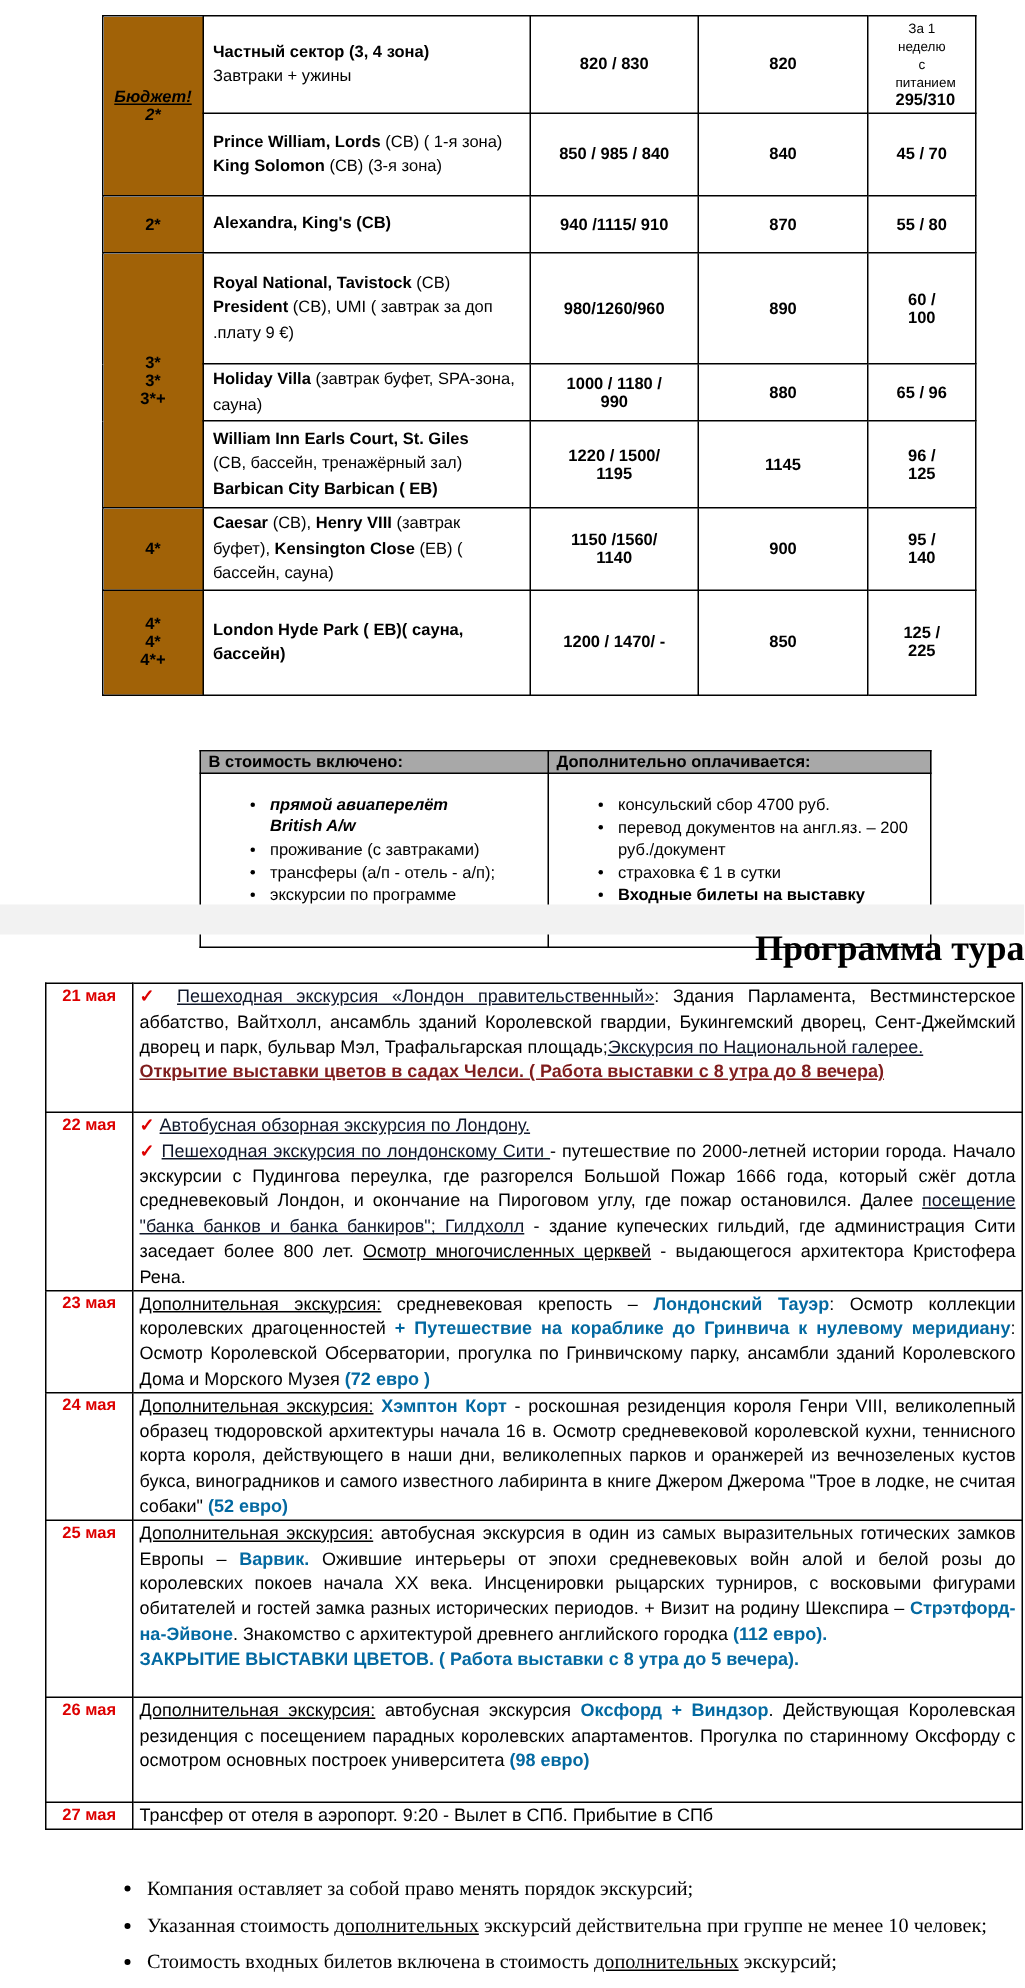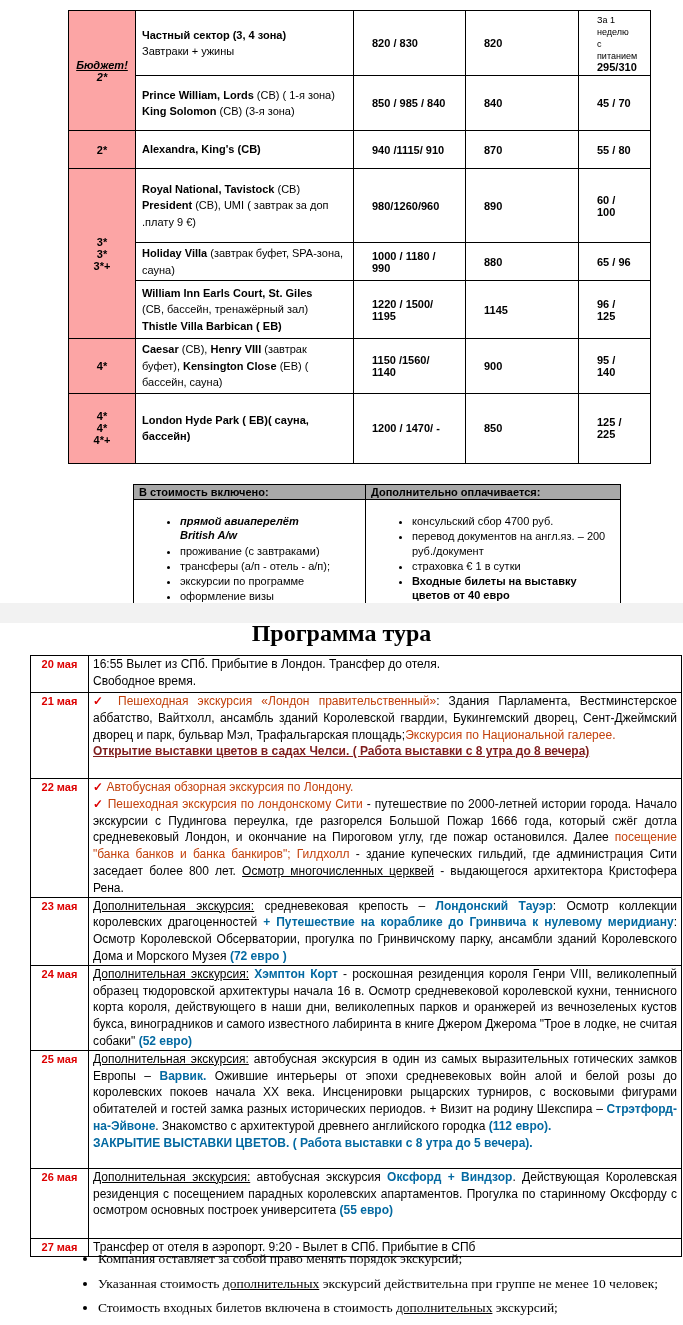--- a/index.html
+++ b/index.html
@@ -4,57 +4,57 @@
 <style>
   html,body{margin:0;padding:0;background:#fff}
   .page{position:relative;width:683px;height:1325px;background:#fff;color:#000;
         font-family:"Liberation Sans",sans-serif;overflow:hidden}
 
   table{border-collapse:collapse}
 
   
   .price-table{position:absolute;left:68px;top:10px;table-layout:fixed;width:582px}
   .price-table td{border:1.6px solid #000;padding:2px 6px;overflow:hidden}
-  .price-table td.cat{background:#fca5a5;text-align:center;font-size:11px;vertical-align:middle}
+  .price-table td.cat{background:#a16207;text-align:center;font-size:11px;vertical-align:middle}
   .price-table td.hotel{font-size:11px;line-height:1.5;vertical-align:middle}
-  .price-table td.pc{font-size:11px;font-weight:bold;text-align:left;vertical-align:middle;padding:2px 18px}
-
-  
-  .incl-table{position:absolute;left:133px;top:484px;table-layout:fixed;width:487px}
+  .price-table td.pc{font-size:11px;font-weight:bold;text-align:center;vertical-align:middle;padding:2px 18px}
+
+  
+  .incl-table{position:absolute;left:133px;top:500px;table-layout:fixed;width:487px}
   .incl-table th{background:#a8a8a8;border:1.6px solid #000;font-size:11px;text-align:left;
                  padding:1px 5px;font-weight:bold}
   .incl-table td{border:1.6px solid #000;vertical-align:top;font-size:11px;padding:2px 4px 10px}
   .incl-table ul{margin:12px 0 0 0;padding-left:42px}
   .incl-table li{margin:0 0 1px 0;line-height:1.3}
 
   
   .band{position:absolute;left:0;top:603px;width:683px;height:20px;background:#f2f2f2}
 
   
-  .title{position:absolute;left:0;top:620px;width:683px;text-align:center;
+  .title{position:absolute;left:0;top:620px;width:683px;text-align:right;
          font-family:"Liberation Serif",serif;font-size:24px;font-weight:bold}
 
   
   .program-table{position:absolute;left:30px;top:655px;table-layout:fixed;width:651px}
   .program-table td{border:1.5px solid #000;vertical-align:top}
   .program-table td.date{color:#dd0000;font-weight:bold;font-size:11px;text-align:center;padding:2px 1px}
   .program-table td.prog{font-size:12px;line-height:16.8px;text-align:justify;padding:0 4px}
 
   
   .notes{position:absolute;left:70px;top:1250px;width:575px;
          font-family:"Liberation Serif",serif;font-size:13.5px;line-height:1.3;
          margin:0;padding-left:28px}
   .notes li{margin-bottom:7px}
 
   
   .b{font-weight:bold}
   .u{text-decoration:underline}
   .bi{font-weight:bold;font-style:italic}
   .biu{font-weight:bold;font-style:italic;text-decoration:underline}
-  .ru{color:#c2410c;}
+  .ru{color:#0f172a;text-decoration:underline}
   .chk{color:#dd0000;font-weight:bold}
   .bb{color:#0369a1;font-weight:bold}
   .bbu{color:#7f1d1d;font-weight:bold;text-decoration:underline}
   .tiny{font-size:9px;font-weight:normal}
 </style>
 </head>
 <body>
 
 <div class="page">
 
@@ -94,21 +94,21 @@
         <td class="pc">890</td>
         <td class="pc"><span class="b">60 / 100</span></td>
       </tr>
       <tr style="height:37px">
         <td class="hotel"><span class="b">Holiday Villa</span><span> (завтрак буфет, SPA-зона, сауна)</span></td>
         <td class="pc">1000 / 1180 / 990</td>
         <td class="pc">880</td>
         <td class="pc"><span class="b">65 / 96</span></td>
       </tr>
       <tr style="height:58px">
-        <td class="hotel"><span class="b">William Inn Earls Court, St. Giles</span><br><span>(СВ, бассейн, тренажёрный зал)</span><br><span class="b">Thistle Villa Barbican ( ЕВ)</span></td>
+        <td class="hotel"><span class="b">William Inn Earls Court, St. Giles</span><br><span>(СВ, бассейн, тренажёрный зал)</span><br><span class="b">Barbican City Barbican ( ЕВ)</span></td>
         <td class="pc">1220 / 1500/ 1195</td>
         <td class="pc">1145</td>
         <td class="pc"><span class="b">96 / 125</span></td>
       </tr>
       <tr style="height:40px">
         <td class="cat"><span class="b">4*</span></td>
         <td class="hotel"><span class="b">Caesar</span><span> (СВ), </span><span class="b">Henry VIII</span><span> (завтрак буфет), </span><span class="b">Kensington Close</span><span>  (ЕВ) ( бассейн, сауна)</span></td>
         <td class="pc">1150 /1560/ 1140</td>
         <td class="pc">900</td>
         <td class="pc"><span class="b">95 / 140</span></td>
@@ -158,24 +158,20 @@
   <div class="band"></div>
 
   <div class="title">Программа тура</div>
 
   <table class="program-table">
     <colgroup>
         <col style="width:58px">
         <col style="width:593px">
       </colgroup>
     <tbody>
-      <tr style="height:37px">
-        <td class="date">20 мая</td>
-        <td class="prog"><span>16:55 Вылет из СПб. Прибытие в Лондон. Трансфер до отеля.</span><br><span>Свободное время.</span></td>
-      </tr>
       <tr style="height:86px">
         <td class="date">21 мая</td>
         <td class="prog"><span class="chk">✓ </span><span class="ru">Пешеходная экскурсия «Лондон правительственный»</span><span>: Здания Парламента, Вестминстерское аббатство, Вайтхолл, ансамбль зданий Королевской гвардии, Букингемский дворец, Сент-Джеймский дворец и парк, бульвар Мэл, Трафальгарская площадь;</span><span class="ru">Экскурсия по Национальной галерее.</span><br><span class="bbu">Открытие выставки цветов в садах Челси. ( Работа выставки с 8 утра до 8 вечера)</span></td>
       </tr>
       <tr style="height:101px">
         <td class="date">22 мая</td>
         <td class="prog"><span class="chk">✓ </span><span class="ru">Автобусная обзорная экскурсия по Лондону.</span><br><span class="chk">✓ </span><span class="ru">Пешеходная экскурсия по лондонскому Сити </span><span>- путешествие по 2000-летней истории города. Начало экскурсии с Пудингова переулка, где разгорелся Большой Пожар 1666 года, который сжёг дотла средневековый Лондон, и окончание на Пироговом углу, где пожар остановился. Далее </span><span class="ru">посещение "банка банков и банка банкиров"; Гилдхолл</span><span> - здание купеческих гильдий, где администрация Сити заседает более 800 лет. </span><span class="u">Осмотр  многочисленных церквей</span><span> - выдающегося архитектора Кристофера Рена.</span></td>
       </tr>
       <tr style="height:63px">
         <td class="date">23 мая</td>
@@ -184,21 +180,21 @@
       <tr style="height:72px">
         <td class="date">24 мая</td>
         <td class="prog"><span class="u">Дополнительная экскурсия:</span><span> </span><span class="bb">Хэмптон Корт</span><span> - роскошная резиденция короля Генри VIII, великолепный образец тюдоровской архитектуры начала 16 в. Осмотр средневековой королевской кухни, теннисного корта короля, действующего в наши дни, великолепных парков и оранжерей из вечнозеленых кустов букса, виноградников и самого известного лабиринта в книге Джером Джерома "Трое в лодке, не считая собаки" </span><span class="bb">(52 евро)</span></td>
       </tr>
       <tr style="height:118px">
         <td class="date">25 мая</td>
         <td class="prog"><span class="u">Дополнительная  экскурсия:</span><span> автобусная экскурсия в один из самых выразительных готических замков Европы – </span><span class="bb">Варвик.</span><span> Ожившие интерьеры от эпохи средневековых войн алой и белой розы до королевских покоев начала XX века. Инсценировки рыцарских турниров, с восковыми фигурами обитателей и гостей замка разных исторических периодов. + Визит на родину Шекспира – </span><span class="bb">Стрэтфорд-на-Эйвоне</span><span>. Знакомство с архитектурой древнего английского городка </span><span class="bb">(112 евро).</span><br><span class="bb">ЗАКРЫТИЕ ВЫСТАВКИ ЦВЕТОВ. ( Работа выставки с 8 утра до 5 вечера).</span></td>
       </tr>
       <tr style="height:70px">
         <td class="date">26 мая</td>
-        <td class="prog"><span class="u">Дополнительная экскурсия:</span><span> автобусная экскурсия </span><span class="bb">Оксфорд + Виндзор</span><span>. Действующая Королевская резиденция с посещением парадных королевских апартаментов. Прогулка по старинному Оксфорду с осмотром основных построек университета </span><span class="bb">(55 евро)</span></td>
+        <td class="prog"><span class="u">Дополнительная экскурсия:</span><span> автобусная экскурсия </span><span class="bb">Оксфорд + Виндзор</span><span>. Действующая Королевская резиденция с посещением парадных королевских апартаментов. Прогулка по старинному Оксфорду с осмотром основных построек университета </span><span class="bb">(98 евро)</span></td>
       </tr>
       <tr style="height:18px">
         <td class="date">27 мая</td>
         <td class="prog"><span>Трансфер от отеля в аэропорт. 9:20 - Вылет в СПб. Прибытие в СПб</span></td>
       </tr>
     </tbody>
   </table>
 
   <ul class="notes">
     <li><span>Компания оставляет за собой право менять порядок экскурсий;</span></li>

